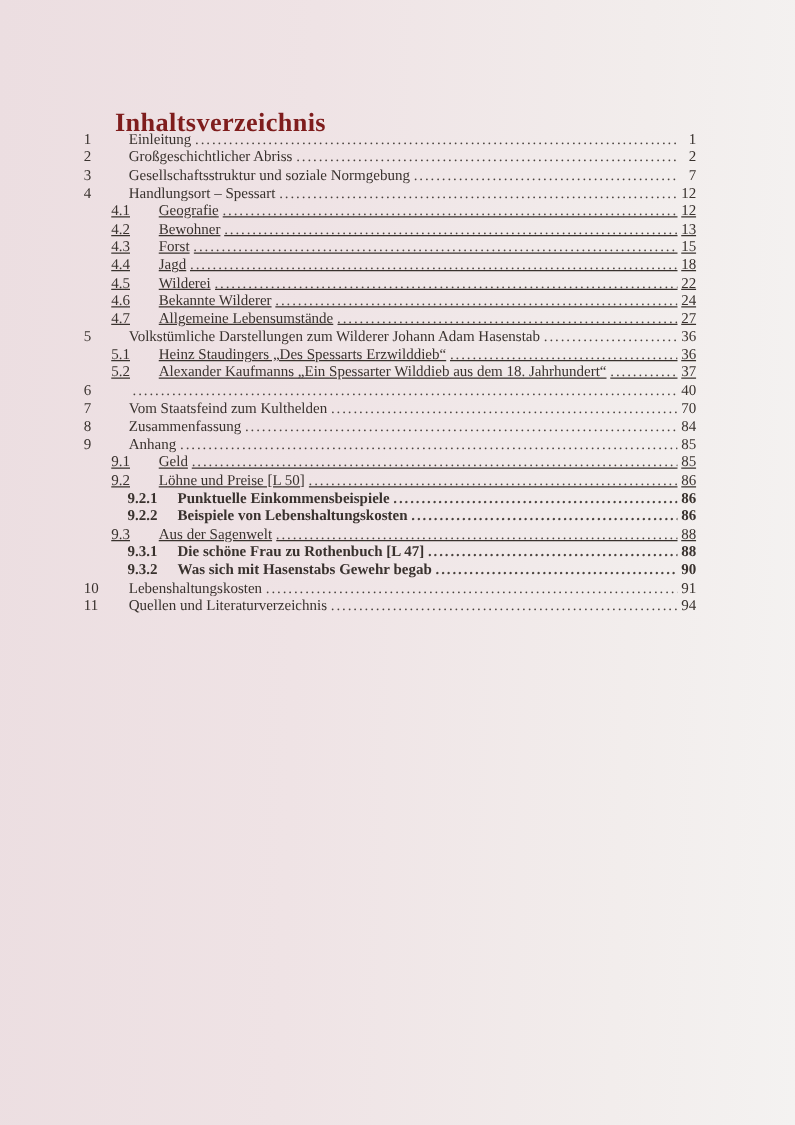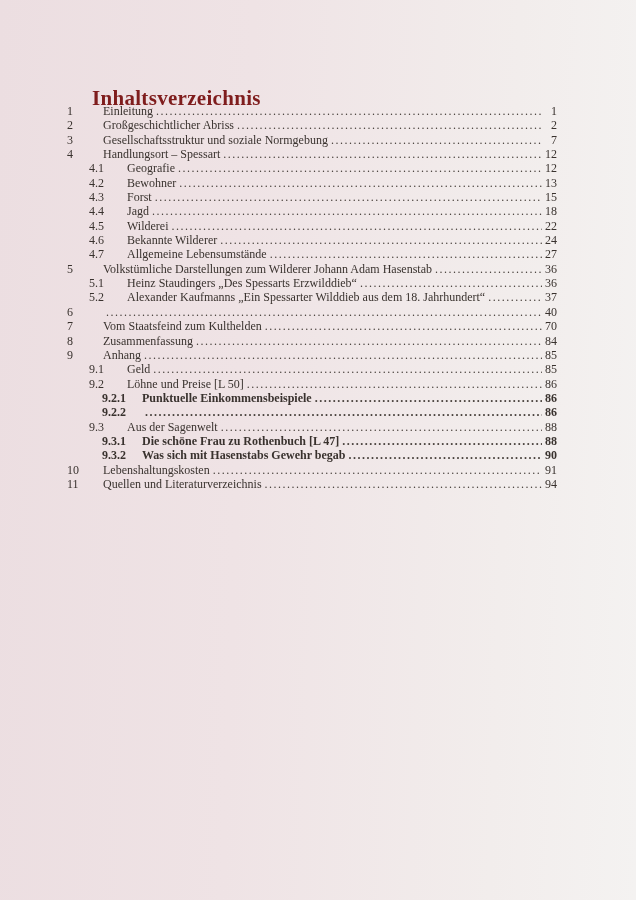--- a/index.html
+++ b/index.html
@@ -39,21 +39,21 @@
     color: #39322e;
   }
   .row {
     display: flex;
     align-items: baseline;
     white-space: nowrap;
     overflow: hidden;
   }
   .num   { flex: 0 0 auto; }
   .lvl1 .num { width: 36px; }
-  .lvl2  { padding-left: 22px; }
+  .lvl2  { padding-left: 22px; text-decoration: underline; }
   .lvl2 .num { width: 38px; }
   .lvl3  { padding-left: 35px; font-weight: bold; }
   .lvl3 .num { width: 40px; }
   .label {
     flex: 0 0 auto;
     text-align: right;
   }
   .leader {
     flex: 1 1 0;
     min-width: 0;
@@ -217,20 +217,21 @@
 
   <div class="row lvl3">
     <span class="num">9.2.1</span>
     <span class="label">Punktuelle Einkommensbeispiele</span>
     <span class="leader">............................................................................................................................................................................................................................................................................................................</span>
     <span class="pg">86</span>
   </div>
 
   <div class="row lvl3">
     <span class="num">9.2.2</span>
+    <span class="label">Beispiele von Lebenshaltungskosten</span>
     <span class="leader">............................................................................................................................................................................................................................................................................................................</span>
     <span class="pg">86</span>
   </div>
 
   <div class="row lvl2">
     <span class="num">9.3</span>
     <span class="label">Aus der Sagenwelt</span>
     <span class="leader">............................................................................................................................................................................................................................................................................................................</span>
     <span class="pg">88</span>
   </div>

